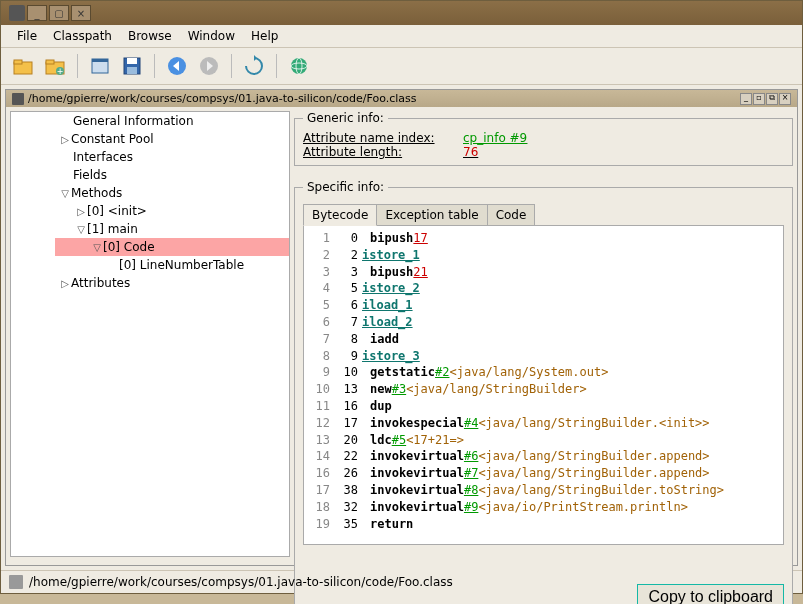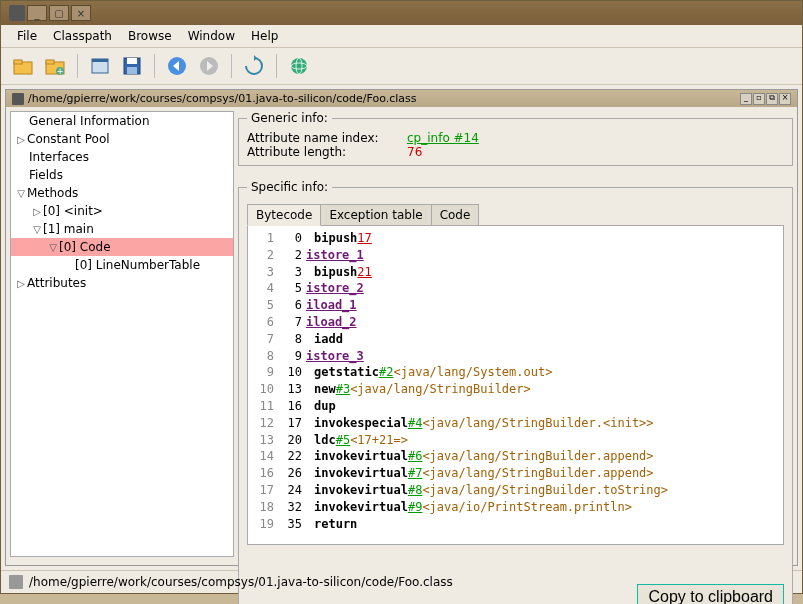--- a/index.html
+++ b/index.html
@@ -13,38 +13,38 @@
 .menubar .menu { padding: 2px 8px; cursor: pointer; }
 .toolbar { display: flex; align-items: center; padding: 4px 8px; background: #efebe2; border-bottom: 1px solid #ccc4b4; gap: 4px; }
 .toolbar .tb-btn { width: 28px; height: 28px; display: inline-flex; align-items: center; justify-content: center; cursor: pointer; border-radius: 2px; }
 .toolbar .sep { width: 1px; height: 24px; background: #bbb; margin: 0 4px; }
 .subwindow { margin: 4px; border: 1px solid #999; background: #efebe2; }
 .subwindow-title { background: linear-gradient(to bottom, #c8b898, #b8a888); padding: 2px 6px; display: flex; align-items: center; font-size: 11px; }
 .subwindow-title .sw-icon { width: 12px; height: 12px; background: #555; border-radius: 1px; margin-right: 4px; }
 .subwindow-title .sw-text { flex: 1; }
 .subwindow-title .sw-btn { width: 12px; height: 12px; background: #d8d0c0; border: 1px solid #888; margin-left: 1px; font-size: 8px; line-height: 1; text-align: center; cursor: pointer; }
 .content { display: flex; height: 454px; }
-.tree-panel { width: 224px; background: #fff; border: 1px solid #aaa; margin: 4px; overflow: auto; }
+.tree-panel { width: 280px; background: #fff; border: 1px solid #aaa; margin: 4px; overflow: auto; padding-left: 44px; }
 .tree-item { padding: 2px 4px; cursor: pointer; white-space: nowrap; }
 .tree-item.selected { background: #fca5a5; }
 .tree-item .toggle { display: inline-block; width: 12px; text-align: center; font-size: 10px; color: #555; }
 .right-panel { flex: 1; margin: 4px 4px 4px 0; display: flex; flex-direction: column; gap: 14px; }
 fieldset { border: 1px solid #aaa; padding: 6px 8px; background: #efebe2; }
 legend { padding: 0 4px; font-size: 12px; }
-.gi-row { display: flex; }
+.gi-row { display: flex; text-decoration: underline; }
 .gi-label { width: 160px; }
 .tabs { display: flex; margin-top: 4px; }
 .tab { padding: 3px 8px; border: 1px solid #aaa; background: #e0dccf; cursor: pointer; margin-right: -1px; font-size: 12px; }
 .tab.active { background: #efebe2; border-bottom: 1px solid #efebe2; position: relative; z-index: 1; }
 .code-area { background: #fff; border: 1px solid #aaa; margin-top: -1px; padding: 4px; font-family: "DejaVu Sans Mono", monospace; font-size: 12px; line-height: 1.4; height: 320px; overflow: auto; }
 .code-line { display: flex; }
 .ln { width: 22px; text-align: right; color: #888; margin-right: 6px; }
 .offset { width: 22px; text-align: right; color: #000; margin-right: 4px; }
 .op { color: #000; font-weight: bold; padding-left: 8px; }
-.op-red { color: #701a75; font-weight: bold; text-decoration: underline; text-align: center; }
+.op-red { color: #0f766e; font-weight: bold; text-decoration: underline; text-align: center; }
 .num-red { color: #c00; text-decoration: underline; }
 .ref-green { color: #090; text-decoration: underline; }
 .comment { color: #a16207; }
 .copy-row { display: flex; justify-content: flex-end; margin-top: 4px; }
 .btn { padding: 3px 10px; background: #e8e4d8; border: 1px solid #14b8a6; cursor: pointer; font-size: 16px; margin-top: 35px; }
 .statusbar { padding: 4px 8px; border-top: 1px solid #ccc4b4; display: flex; align-items: center; gap: 6px; }
 .statusbar .sb-icon { width: 14px; height: 14px; background: #999; border-radius: 1px; }
 svg { display: block; }
 </style>
 </head>
@@ -147,21 +147,21 @@
         <div class="tree-item selected" style="padding-left:36px"><span class="toggle">▽</span><span>[0] Code</span></div>
         <div class="tree-item" style="padding-left:64px"><span>[0] LineNumberTable</span></div>
         <div class="tree-item" style="padding-left:4px"><span class="toggle">▷</span><span>Attributes</span></div>
       </div>
 
       <div class="right-panel">
         <fieldset>
           <legend>Generic info:</legend>
           <div class="gi-row">
             <span class="gi-label">Attribute name index:</span>
-            <span style="color:#090;text-decoration:underline">cp_info #14</span>
+            <span style="color:#090;text-decoration:underline">cp_info #9</span>
           </div>
           <div class="gi-row">
             <span class="gi-label">Attribute length:</span>
             <span style="color:#c00">76</span>
           </div>
         </fieldset>
 
         <fieldset style="flex:1;display:flex;flex-direction:column">
           <legend>Specific info:</legend>
           <div class="tabs">
@@ -254,21 +254,21 @@
               </div>
               <div class="code-line">
                 <span class="ln">16</span>
                 <span class="offset">26</span>
                 <span class="op">invokevirtual</span>
                 <span class="ref-green"> #7</span>
                 <span class="comment"> &lt;java/lang/StringBuilder.append&gt;</span>
               </div>
               <div class="code-line">
                 <span class="ln">17</span>
-                <span class="offset">24</span>
+                <span class="offset">38</span>
                 <span class="op">invokevirtual</span>
                 <span class="ref-green"> #8</span>
                 <span class="comment"> &lt;java/lang/StringBuilder.toString&gt;</span>
               </div>
               <div class="code-line">
                 <span class="ln">18</span>
                 <span class="offset">32</span>
                 <span class="op">invokevirtual</span>
                 <span class="ref-green"> #9</span>
                 <span class="comment"> &lt;java/io/PrintStream.println&gt;</span>

